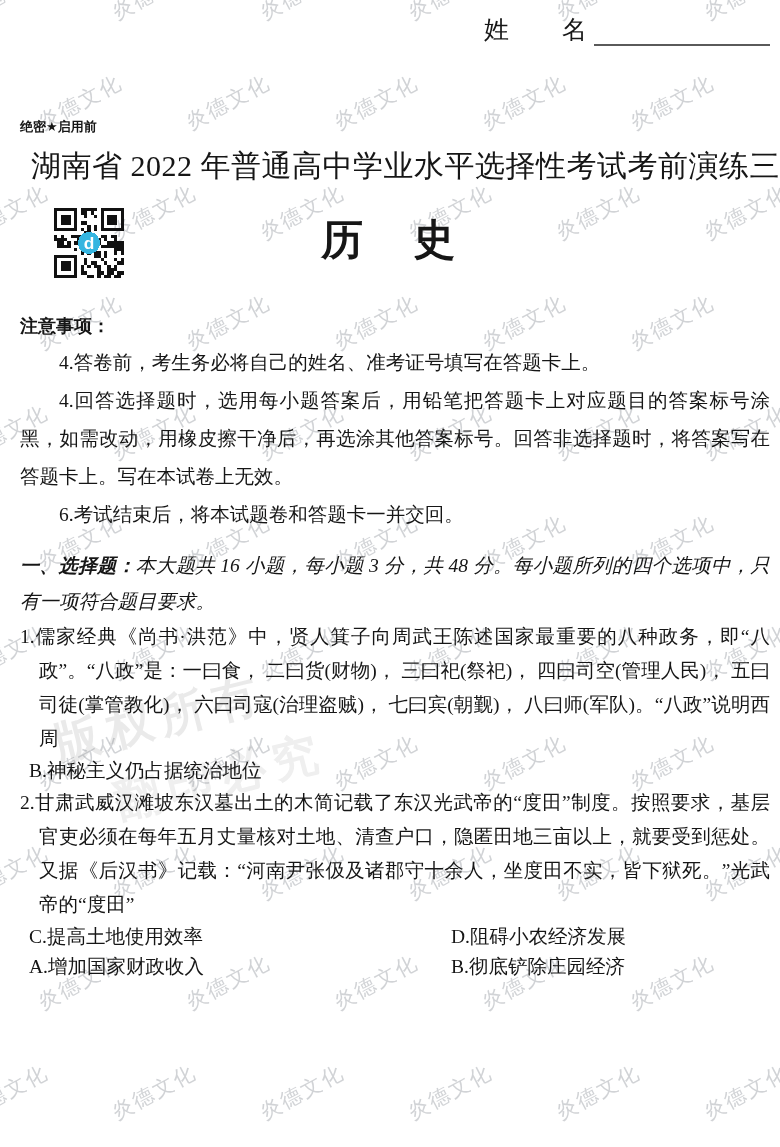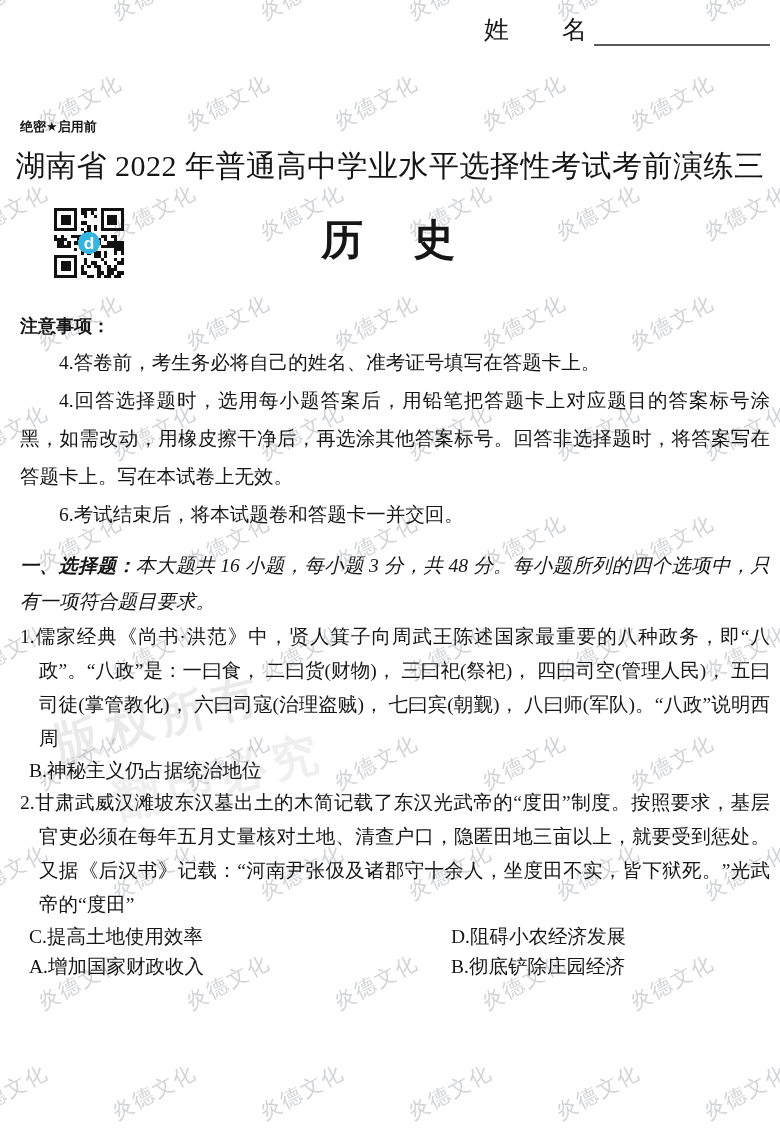--- a/index.html
+++ b/index.html
@@ -15,21 +15,21 @@
       font-family:"Liberation Serif",serif;font-weight:bold;}
   .layer{position:absolute;inset:0;z-index:1;}
   
   .name-block{position:absolute;top:14px;right:10px;width:286px;text-align:right;}
   .field-row{display:flex;align-items:flex-end;margin-bottom:24px;font-size:25px;line-height:32px;}
   .field-label{white-space:pre;letter-spacing:1px;}
   .field-line{flex:1;border-bottom:2px solid #5a5a5a;height:30px;margin-left:6px;}
   
   .secrecy{position:absolute;top:118px;left:20px;font-family:"Liberation Sans","DejaVu Sans",sans-serif;
       font-weight:bold;font-size:13px;}
-  .exam-title{position:absolute;top:146px;left:0;width:100%;text-align:center;
+  .exam-title{position:absolute;top:146px;left:0;width:100%;text-align:right;
       font-size:30px;letter-spacing:0.5px;white-space:nowrap;}
   .subject-row{position:absolute;top:198px;left:0;width:100%;height:104px;}
   .qr{position:absolute;left:54px;top:10px;width:70px;height:70px;}
   .subject{text-align:center;font-family:"Liberation Sans","DejaVu Sans",sans-serif;
       font-weight:bold;font-size:42px;letter-spacing:4px;padding-top:14px;white-space:pre;}
   
   .content{position:absolute;top:308px;left:20px;width:750px;font-size:19.5px;}
   .notes-heading{font-family:"Liberation Sans","DejaVu Sans",sans-serif;font-weight:bold;
       font-size:18px;line-height:36px;}
   .note{margin:0;line-height:38px;text-indent:2em;text-align:justify;}

